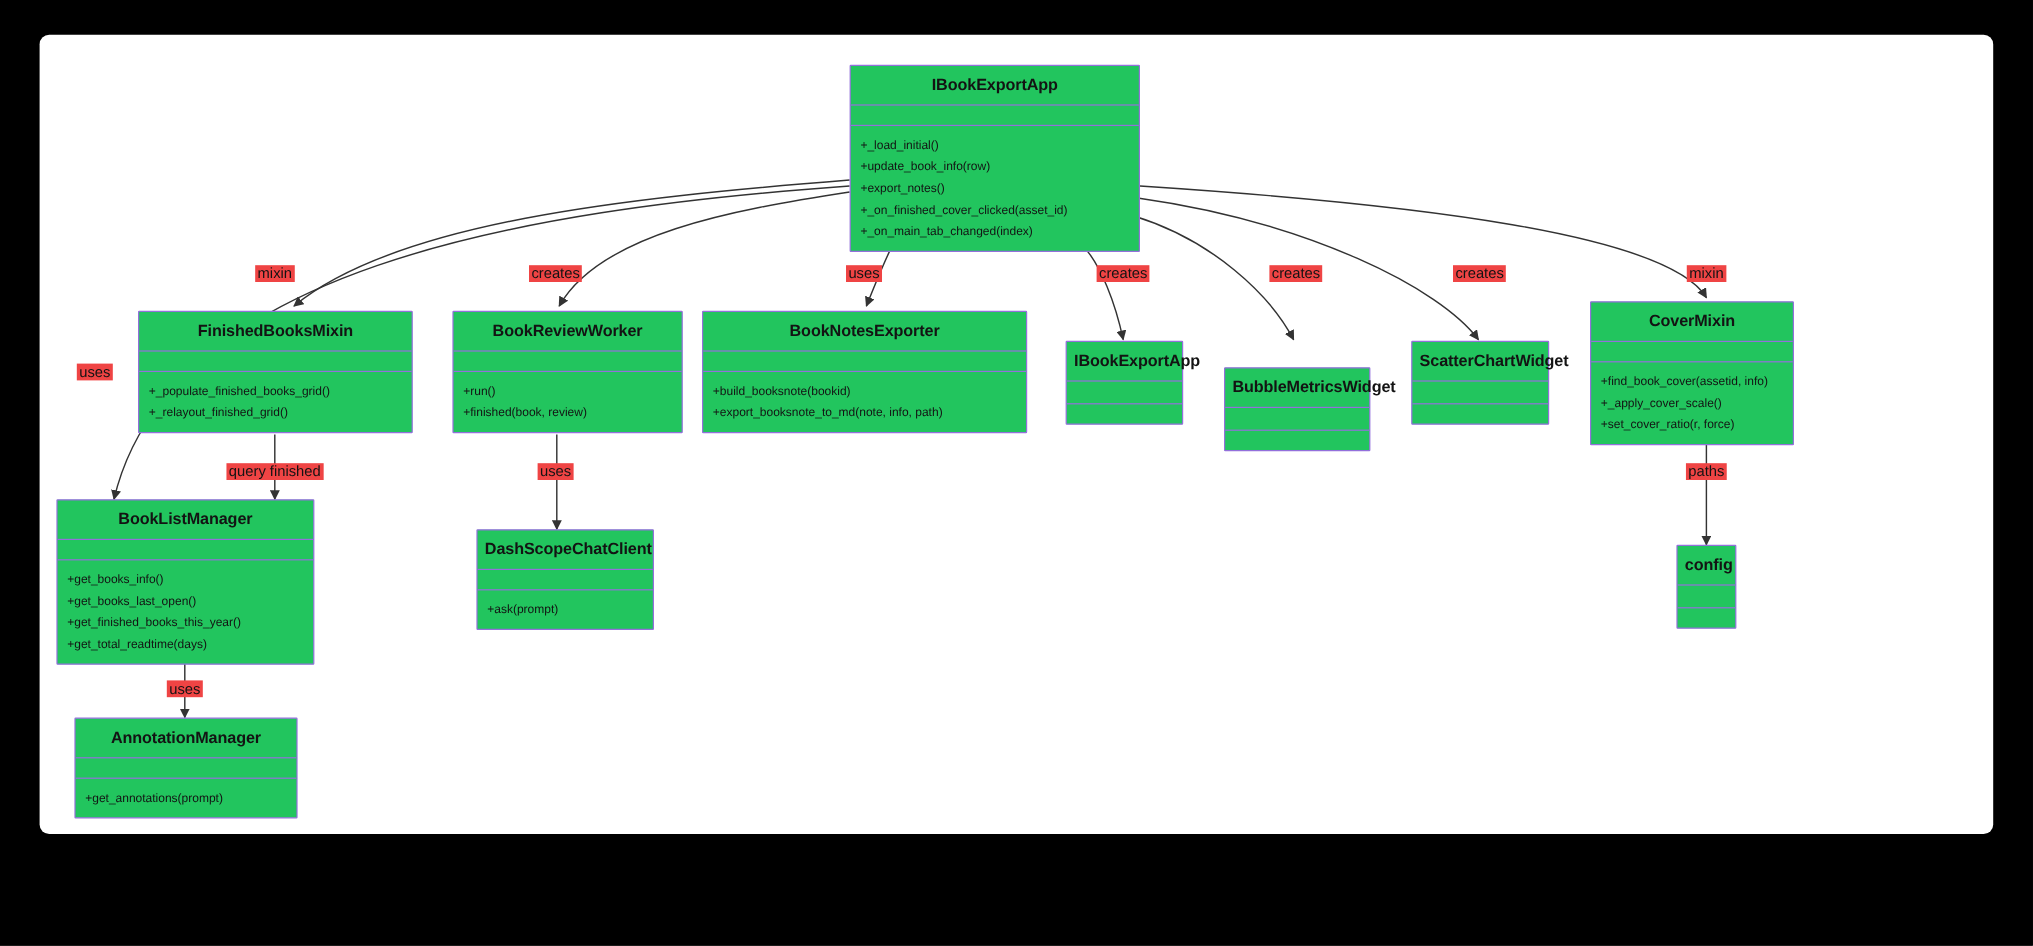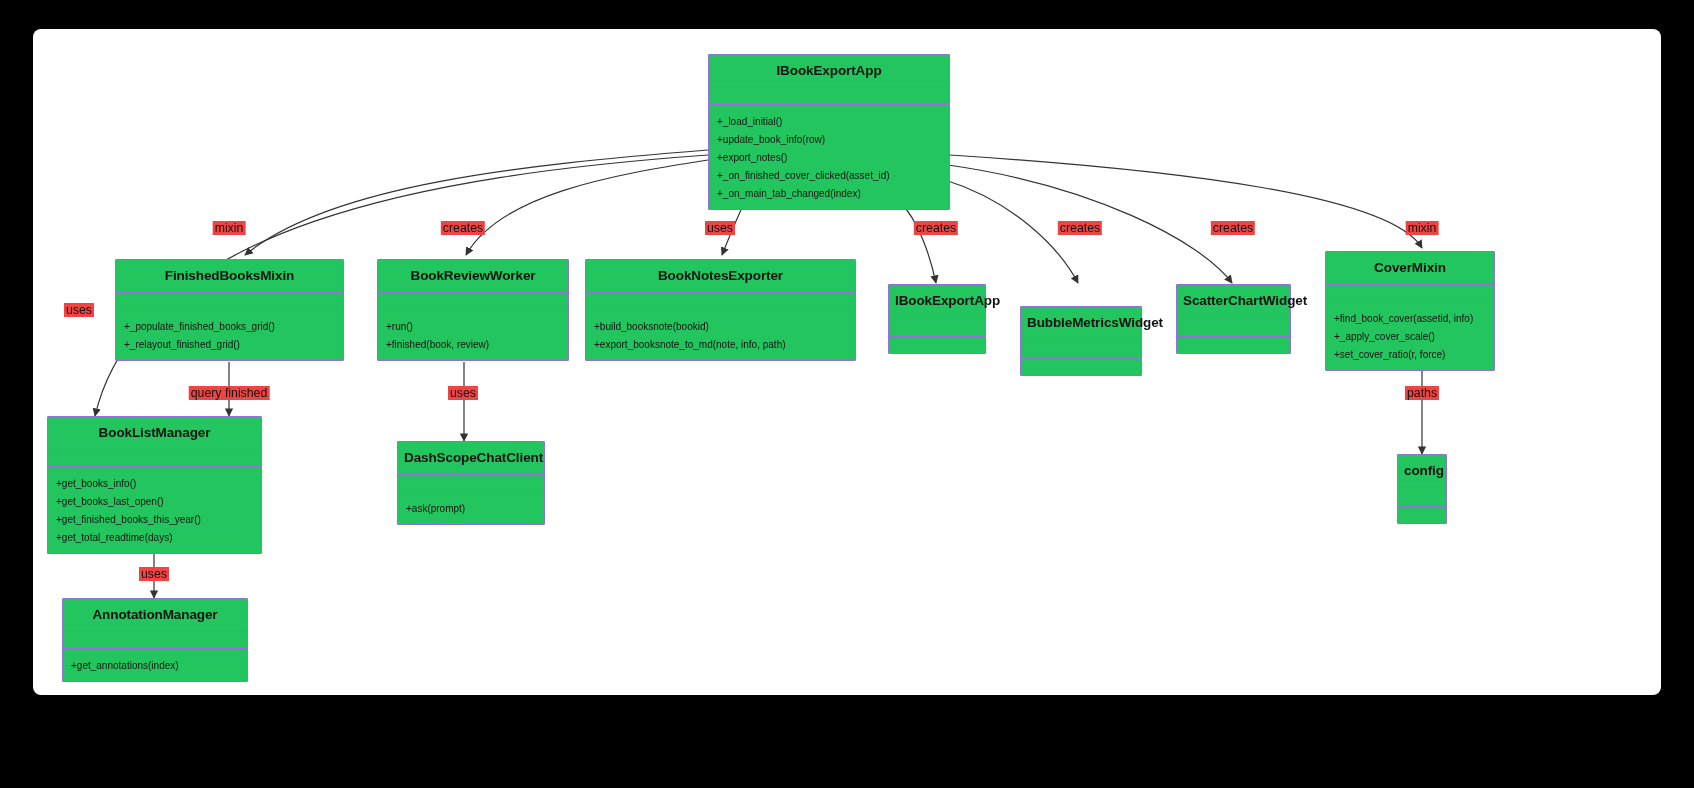--- a/index.html
+++ b/index.html
@@ -203,21 +203,21 @@
   <div class="uml-class" style="left:1397px; top:454px; width:50px;">
     <div class="uml-title">config</div>
     <div class="uml-attrs tall"></div>
     <div class="uml-methods empty"></div>
   </div>
 
   <div class="uml-class" style="left:62px; top:598px; width:186px;">
     <div class="uml-title">AnnotationManager</div>
     <div class="uml-attrs"></div>
     <div class="uml-methods">
-      <div class="uml-method">+get_annotations(index)</div>
+      <div class="uml-method">+get_annotations(prompt)</div>
     </div>
   </div>
 
   <div class="edge-label" style="left:229px; top:221px;">mixin</div>
   <div class="edge-label" style="left:463px; top:221px;">creates</div>
   <div class="edge-label" style="left:720px; top:221px;">uses</div>
   <div class="edge-label" style="left:936px; top:221px;">creates</div>
   <div class="edge-label" style="left:1080px; top:221px;">creates</div>
   <div class="edge-label" style="left:1233px; top:221px;">creates</div>
   <div class="edge-label" style="left:1422px; top:221px;">mixin</div>

